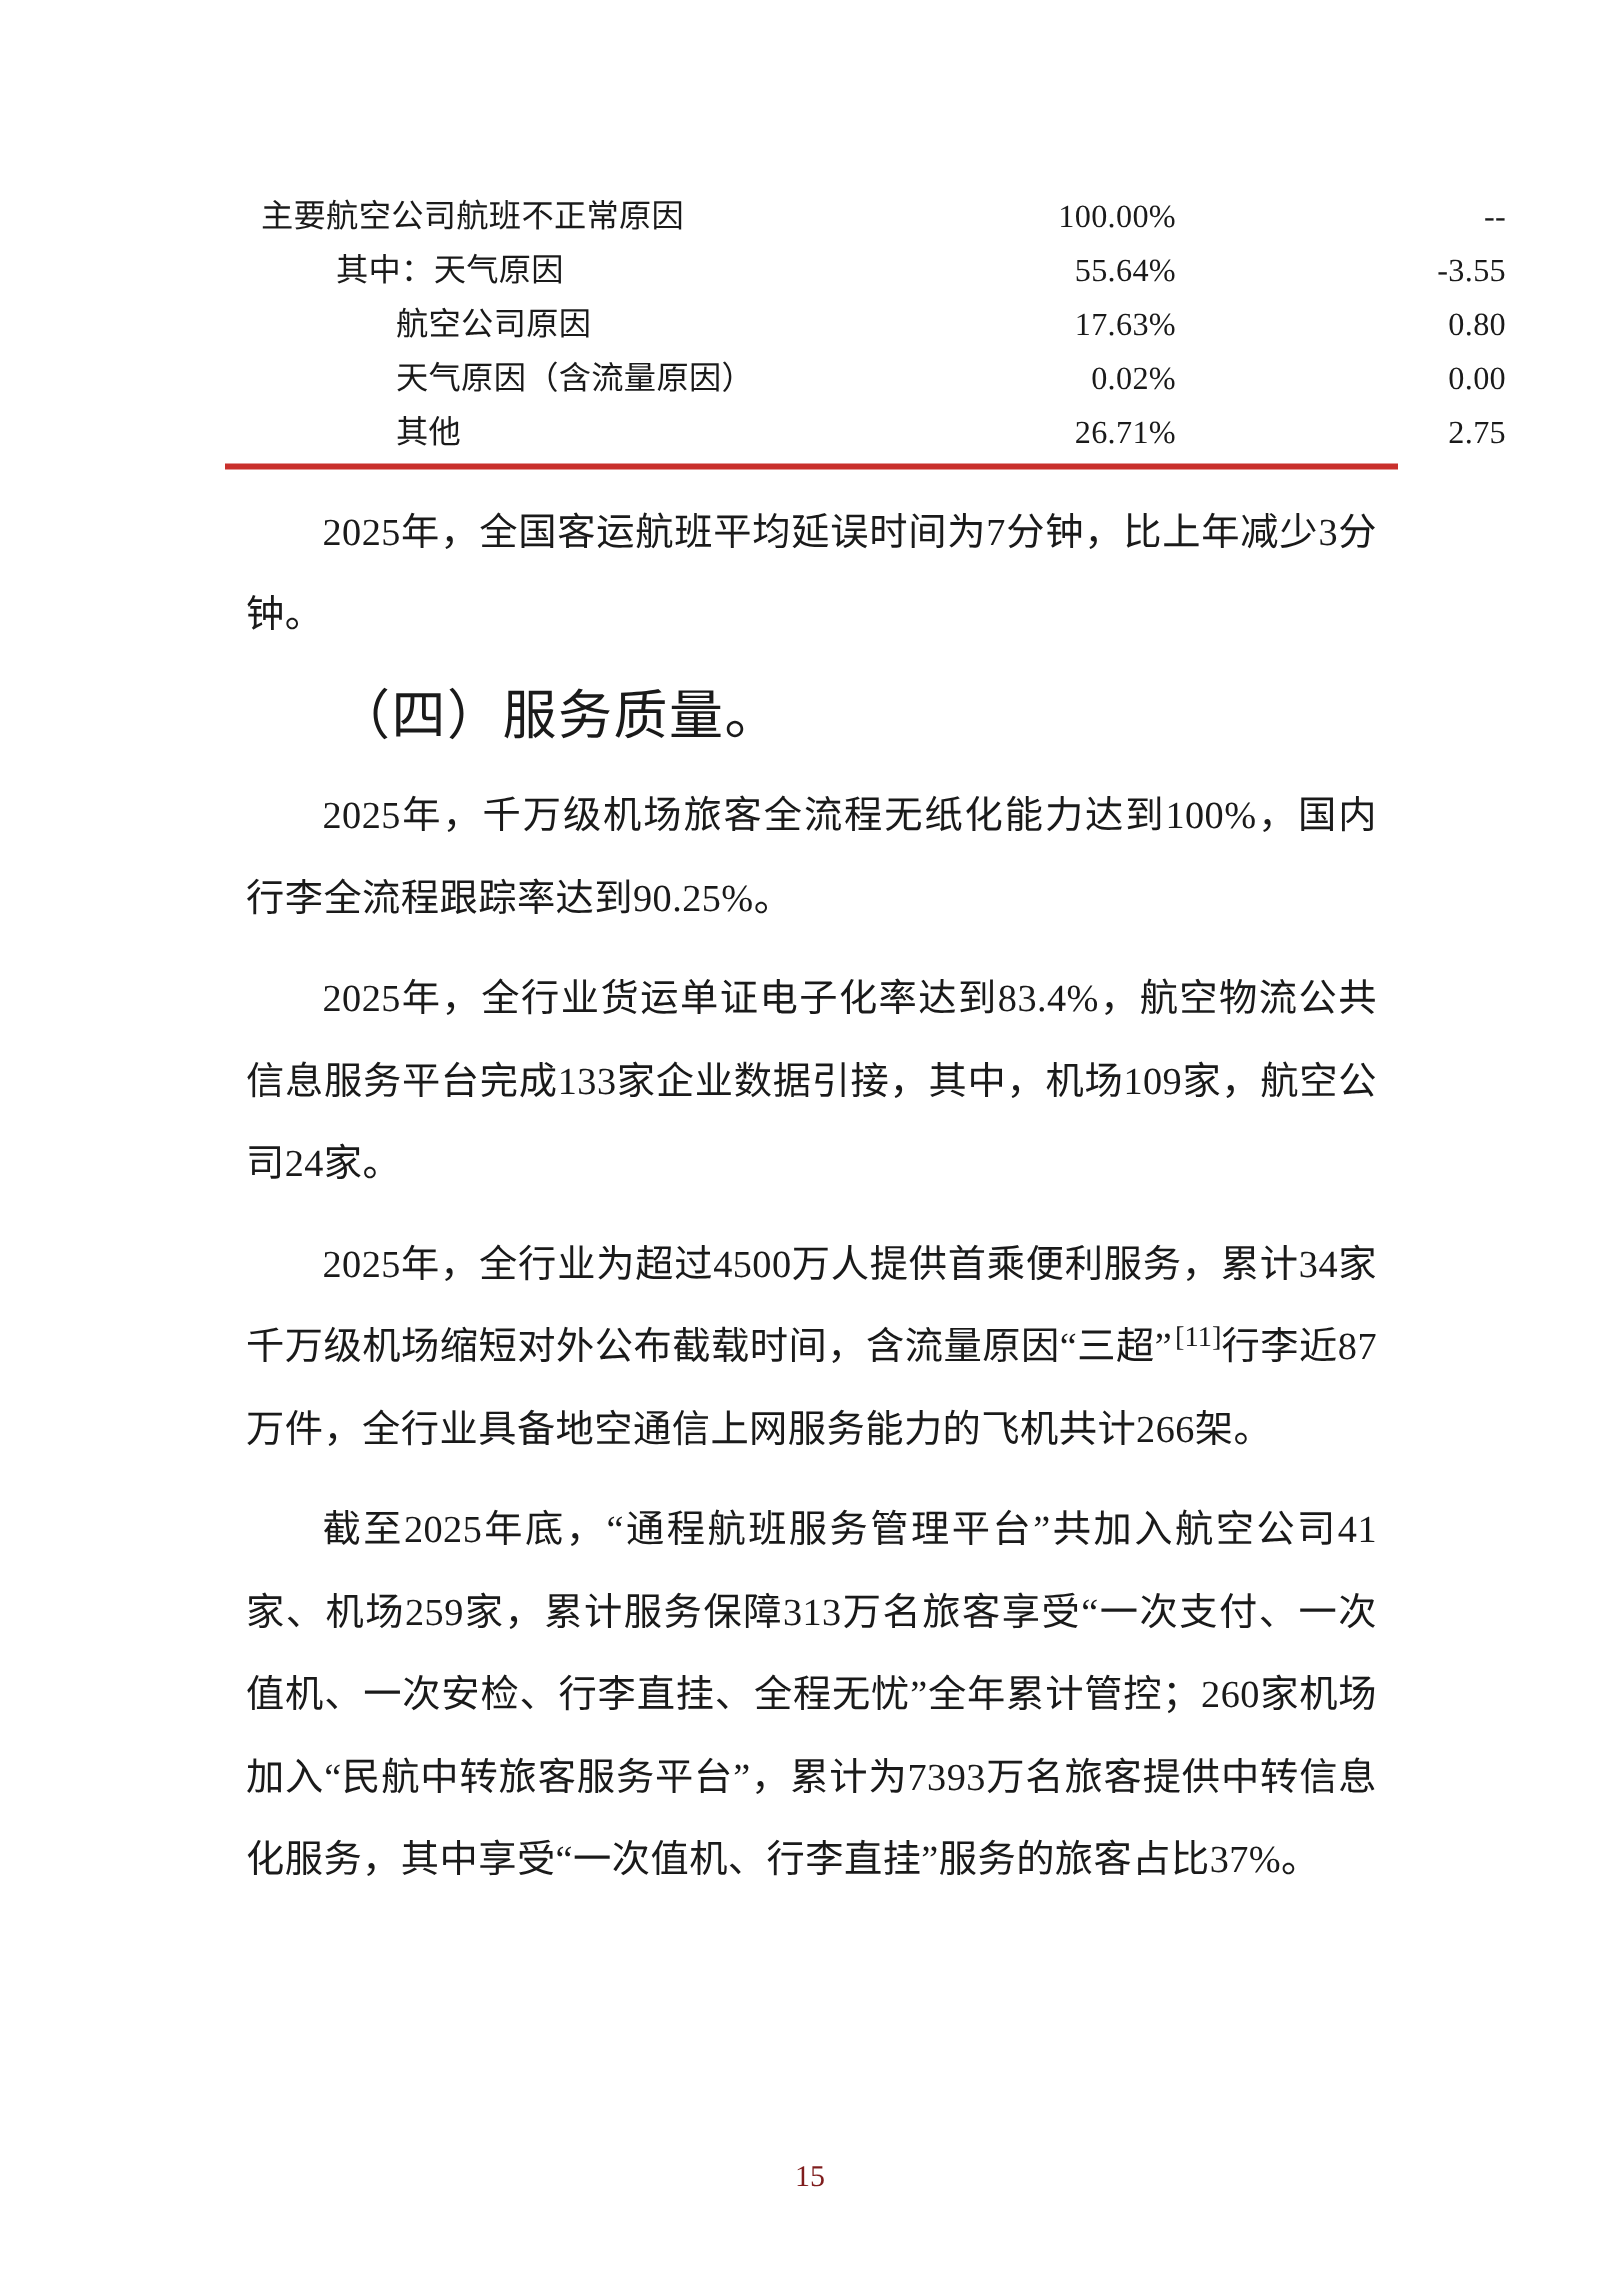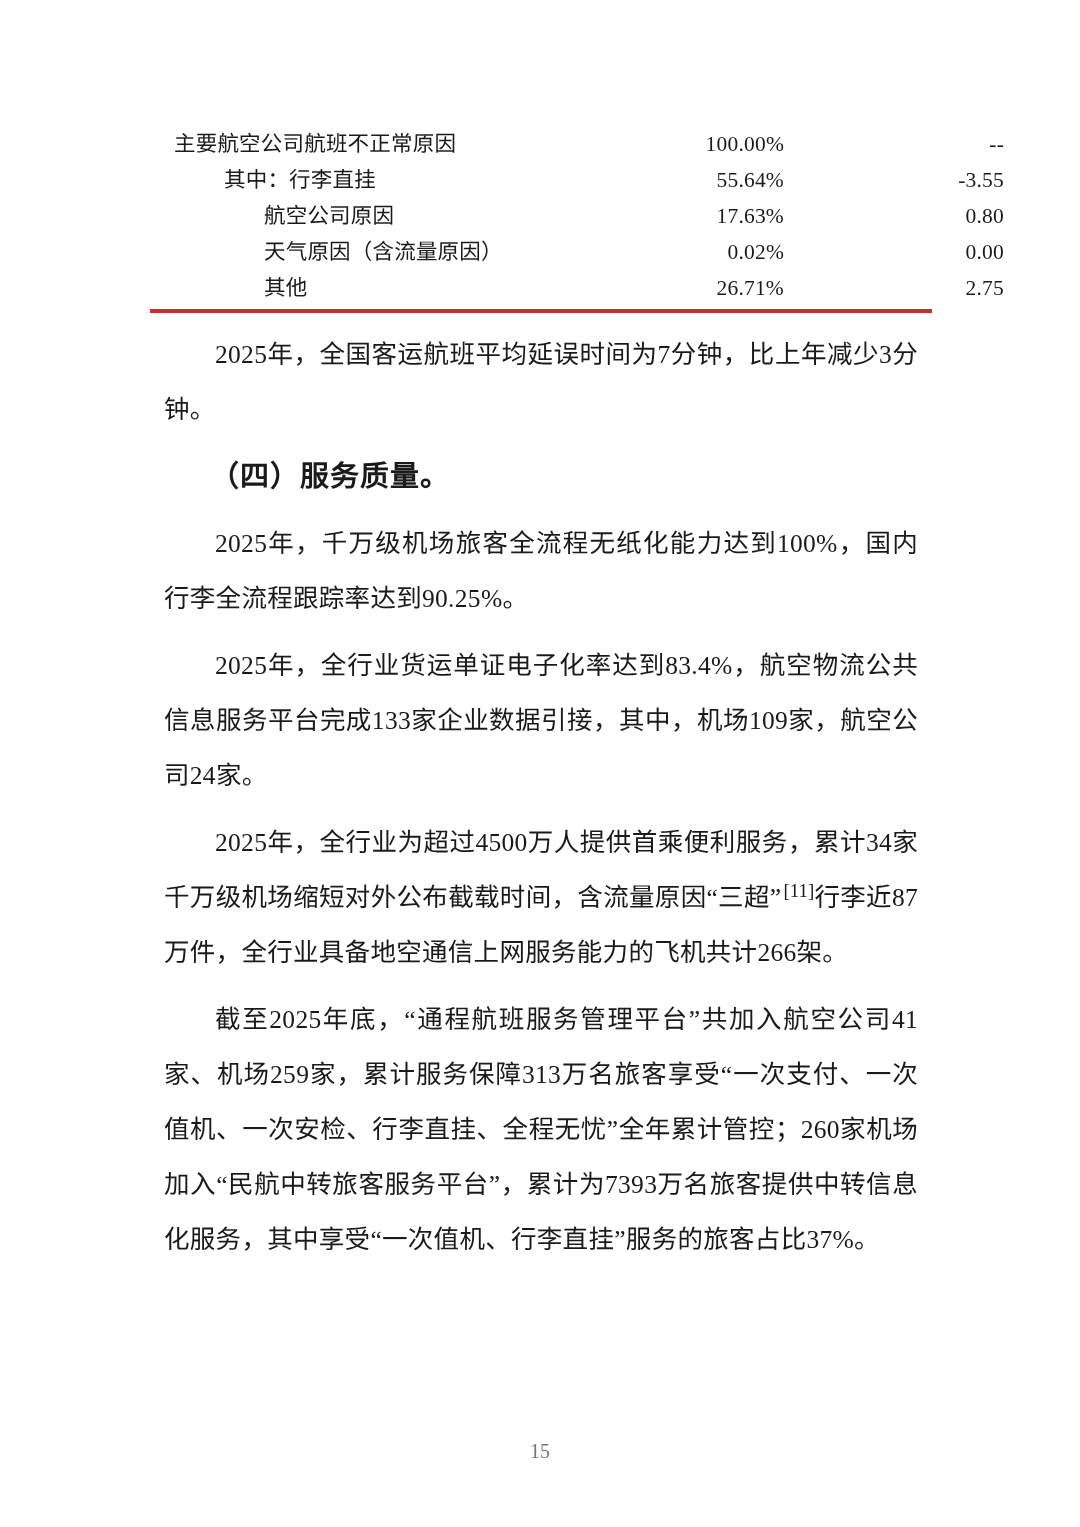--- a/index.html
+++ b/index.html
@@ -74,64 +74,64 @@
     text-justify: inter-ideograph;
     text-indent: 2em;
     margin: 12px;
     letter-spacing: 0.3px;
     word-break: break-all;
   }
 
   .para.first-after-table { margin-top: 14px; }
 
   .heading {
-    font-size: 29px;
+    font-size: 36px;
     line-height: 55px;
     margin: 0;
     text-indent: 2em;
-    font-weight: bold;
+    font-weight: normal;
     letter-spacing: 1px;
     font-family: "Liberation Sans", "DejaVu Sans", sans-serif;
   }
 
   sup.fn {
     font-size: 19px;
     vertical-align: super;
     line-height: 0;
     letter-spacing: 0;
     margin-left: 2px;
   }
 
   
   .page-number {
     position: absolute;
     left: 0;
     right: 0;
     top: 1440px;
     text-align: center;
     font-size: 20px;
-    color: #737373;
+    color: #7f1d1d;
   }
 </style>
 </head>
 <body>
 
 <div class="page">
 
   <div class="content">
 
     <table class="stat-table">
       <tbody>
         <tr>
           <td class="col-label indent-0">主要航空公司航班不正常原因</td>
           <td class="col-pct num">100.00%</td>
           <td class="col-delta num">--</td>
         </tr>
         <tr>
-          <td class="col-label indent-1">其中：行李直挂</td>
+          <td class="col-label indent-1">其中：天气原因</td>
           <td class="col-pct num">55.64%</td>
           <td class="col-delta num">-3.55</td>
         </tr>
         <tr>
           <td class="col-label indent-2">航空公司原因</td>
           <td class="col-pct num">17.63%</td>
           <td class="col-delta num">0.80</td>
         </tr>
         <tr>
           <td class="col-label indent-2">天气原因（含流量原因）</td>

